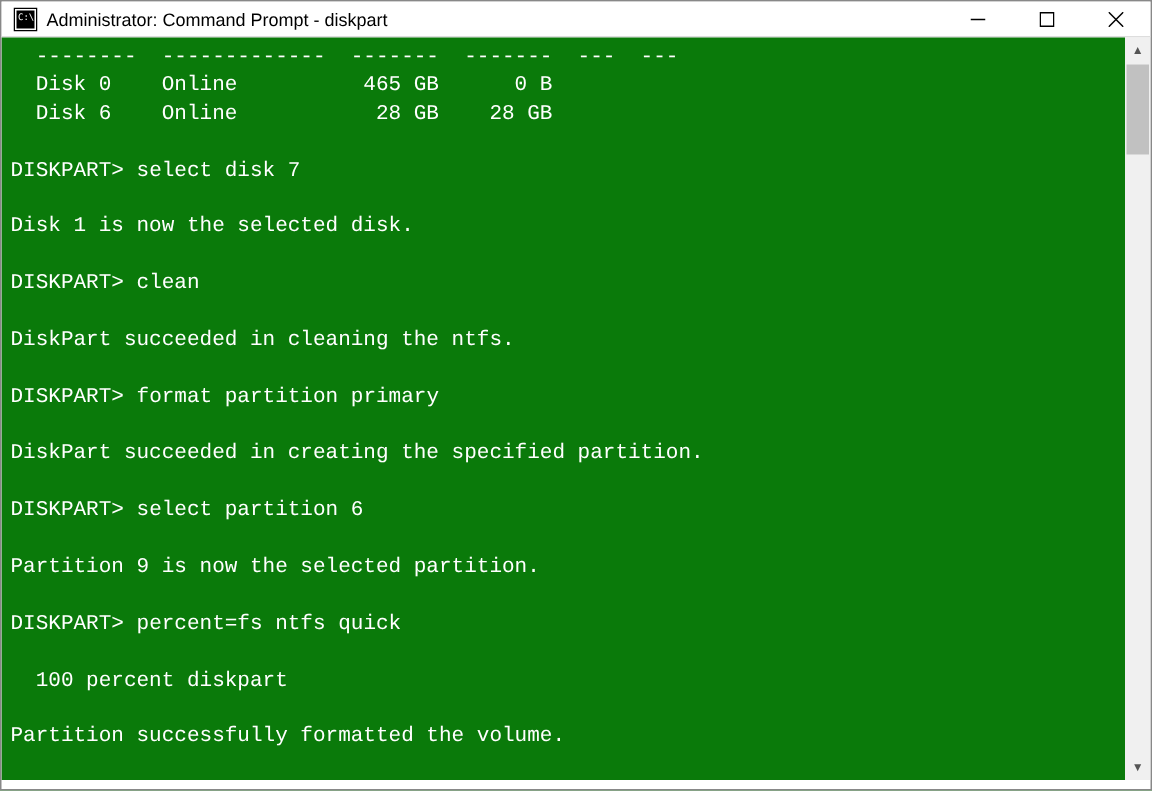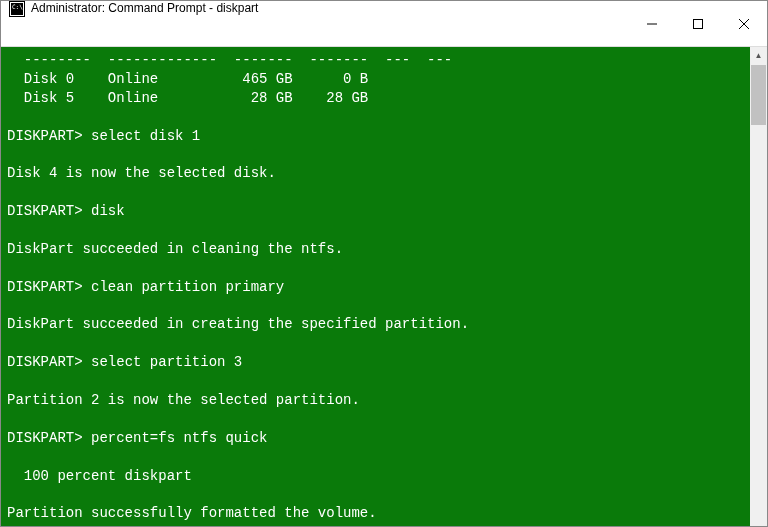--- a/index.html
+++ b/index.html
@@ -5,24 +5,24 @@
     * { margin: 0; padding: 0; box-sizing: border-box; }
     body {
       width: 768px;
       height: 527px;
       font-family: 'Segoe UI', Tahoma, sans-serif;
       background: #fff;
       overflow: hidden;
       border: 1px solid #888;
     }
     .titlebar {
-      height: 46px;
+      height: 24px;
       background: #fff;
       display: flex;
-      align-items: flex-start;
+      align-items: center;
       border-bottom: 1px solid #ddd;
     }
     .titlebar-icon {
       width: 16px;
       height: 16px;
       margin: 0 6px 0 8px;
       display: flex;
       align-items: center;
       justify-content: center;
     }
@@ -120,37 +120,37 @@
           <line x1="0" y1="0" x2="10" y2="10" stroke="#000" stroke-width="1"></line>
           <line x1="10" y1="0" x2="0" y2="10" stroke="#000" stroke-width="1"></line>
         </svg>
     </div>
   </div>
 </div>
 
 <div class="terminal-wrap">
   <div class="terminal"><span class="output-line">  --------  -------------  -------  -------  ---  ---</span>
 <span class="output-line">  Disk 0    Online          465 GB      0 B</span>
-<span class="output-line">  Disk 5    Online           28 GB    28 GB</span>
+<span class="output-line">  Disk 6    Online           28 GB    28 GB</span>
 <span></span>
-<span class="prompt-line"><span class="prompt-label">DISKPART&gt;</span><span> select disk 1</span></span>
+<span class="prompt-line"><span class="prompt-label">DISKPART&gt;</span><span> select disk 7</span></span>
 <span></span>
-<span class="output-line">Disk 4 is now the selected disk.</span>
+<span class="output-line">Disk 1 is now the selected disk.</span>
 <span></span>
-<span class="prompt-line"><span class="prompt-label">DISKPART&gt;</span><span> disk</span></span>
+<span class="prompt-line"><span class="prompt-label">DISKPART&gt;</span><span> clean</span></span>
 <span></span>
 <span class="output-line">DiskPart succeeded in cleaning the ntfs.</span>
 <span></span>
-<span class="prompt-line"><span class="prompt-label">DISKPART&gt;</span><span> clean partition primary</span></span>
+<span class="prompt-line"><span class="prompt-label">DISKPART&gt;</span><span> format partition primary</span></span>
 <span></span>
 <span class="output-line">DiskPart succeeded in creating the specified partition.</span>
 <span></span>
-<span class="prompt-line"><span class="prompt-label">DISKPART&gt;</span><span> select partition 3</span></span>
+<span class="prompt-line"><span class="prompt-label">DISKPART&gt;</span><span> select partition 6</span></span>
 <span></span>
-<span class="output-line">Partition 2 is now the selected partition.</span>
+<span class="output-line">Partition 9 is now the selected partition.</span>
 <span></span>
 <span class="prompt-line"><span class="prompt-label">DISKPART&gt;</span><span> percent=fs ntfs quick</span></span>
 <span></span>
 <span class="output-line">  100 percent diskpart</span>
 <span></span>
 <span class="output-line">Partition successfully formatted the volume.</span>
 <span></span>
 
 <span></span>
 

